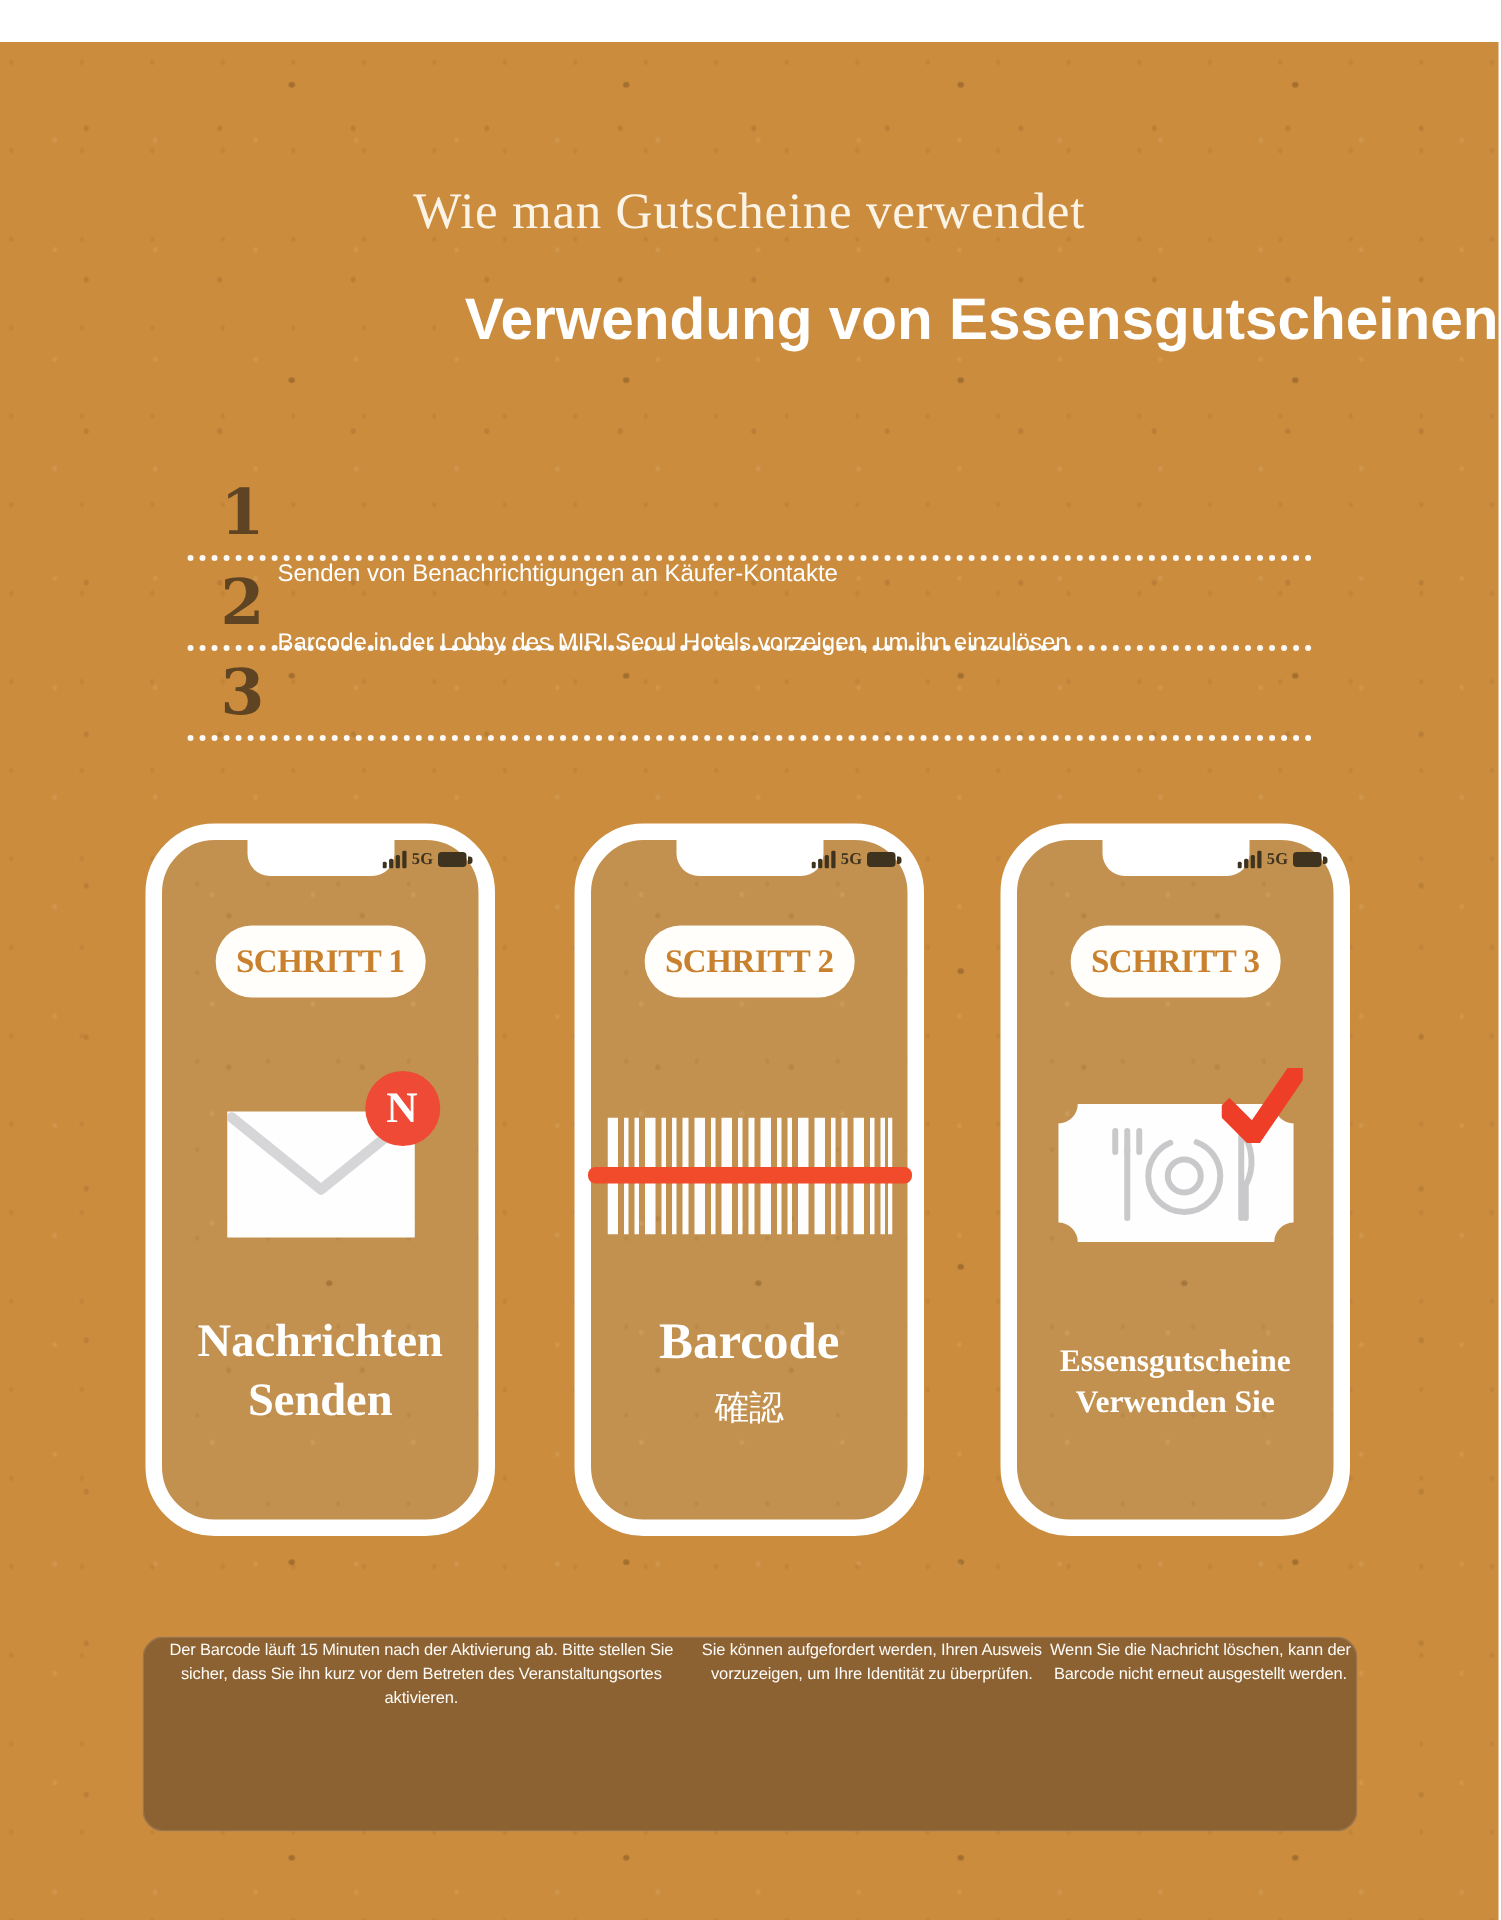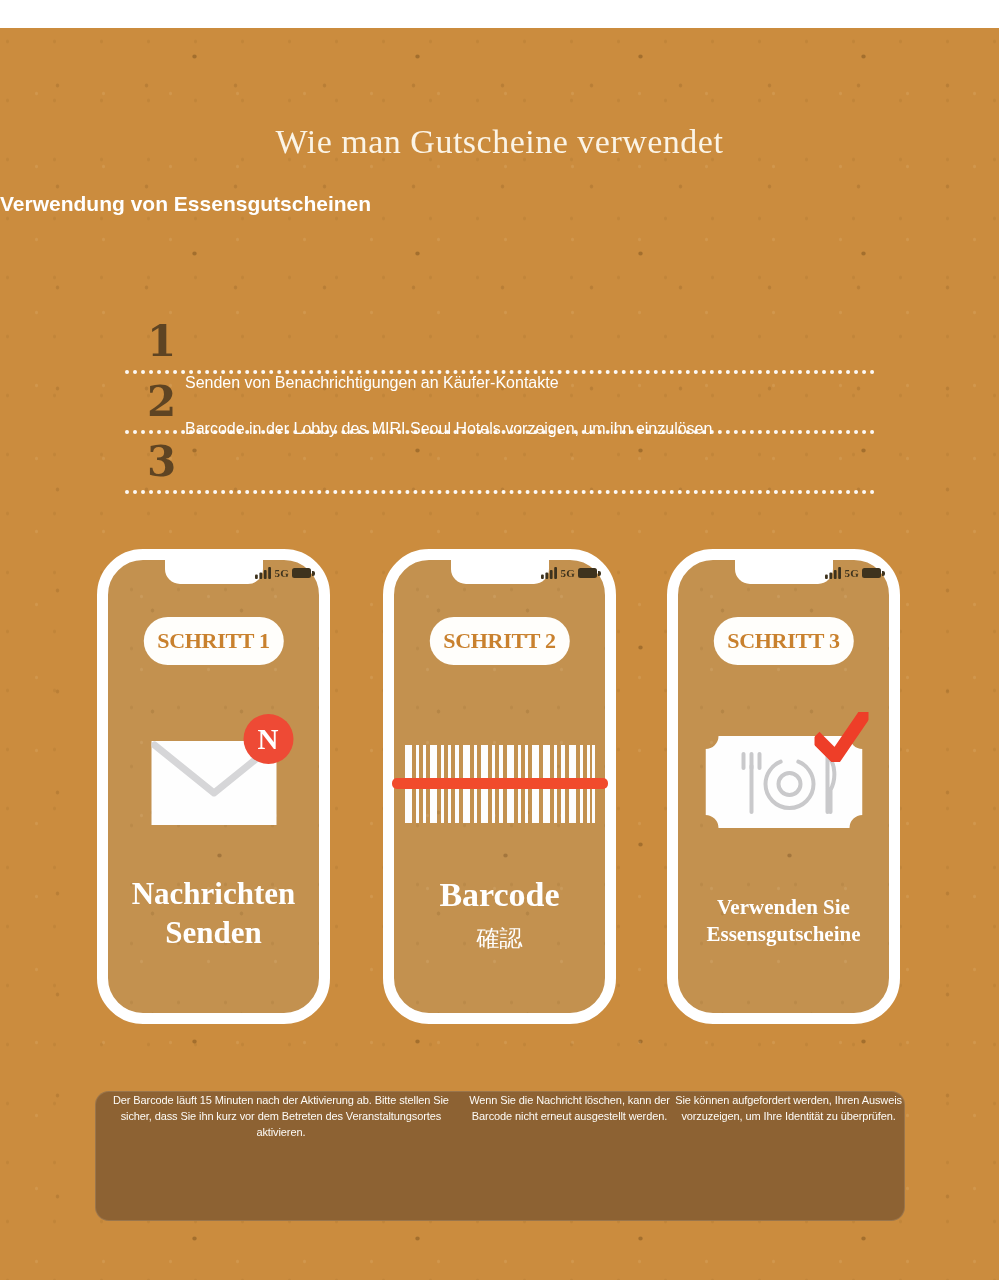--- a/index.html
+++ b/index.html
@@ -18,22 +18,22 @@
     background-position: 13px 7px, 31px 43px, 3px 29px, 83px 127px;
     margin-top: 28px;
   }
 
   .title {
     position:absolute; top:95px; left:0; width:100%; text-align:center;
     font-family:"Liberation Serif", serif; font-weight:500;
     font-size:34px; color:#fbf4e6; letter-spacing:.5px;
   }
   .subtitle {
-    position:absolute; top:164px; left:0; width:100%; text-align:left;
-    font-size:21px; font-weight:800; color:#ffffff;
+    position:absolute; top:164px; left:0; width:100%; text-align:right;
+    font-size:39px; font-weight:800; color:#ffffff;
   }
 
   
   .steps { position:absolute; left:125px; top:286px; width:750px; }
   .step-row { height:60px; border-bottom:4px dotted rgba(255,255,255,.95); display:flex; align-items:center; }
   .step-num {
     font-family:"DejaVu Serif", serif; font-size:42px; font-weight:700;
     color:#5e4423; padding-left:22px; line-height:1;
   }
   .step-texts {
@@ -235,24 +235,24 @@
           <circle cx="84" cy="48" r="24" pathLength="100" stroke-dasharray="69 12 19 12"></circle>
           <circle cx="84" cy="48" r="11"></circle>
           <path d="M122 76 L122 18 C130 28 131 43 125 54 L125 76"></path>
         </g>
       </svg>
       <svg class="check-svg" width="54" height="50" viewBox="0 0 54 50">
         <path d="M5 29 L21 45 L49 4" fill="none" stroke="#ee3e28" stroke-width="13" stroke-linecap="square" stroke-linejoin="miter"></path>
       </svg>
     </div>
     <div class="phone-label">
+      <div>Essensgutscheine</div>
       <div>Verwenden Sie</div>
-      <div>Essensgutscheine</div>
     </div>
   </div>
 
   <div class="notice">
     <div>Der Barcode läuft 15 Minuten nach der Aktivierung ab. Bitte stellen Sie sicher, dass Sie ihn kurz vor dem Betreten des Veranstaltungsortes aktivieren.</div>
+    <div>Sie können aufgefordert werden, Ihren Ausweis vorzuzeigen, um Ihre Identität zu überprüfen.</div>
     <div>Wenn Sie die Nachricht löschen, kann der Barcode nicht erneut ausgestellt werden.</div>
-    <div>Sie können aufgefordert werden, Ihren Ausweis vorzuzeigen, um Ihre Identität zu überprüfen.</div>
   </div>
 
 </div>
 
 </body></html>

